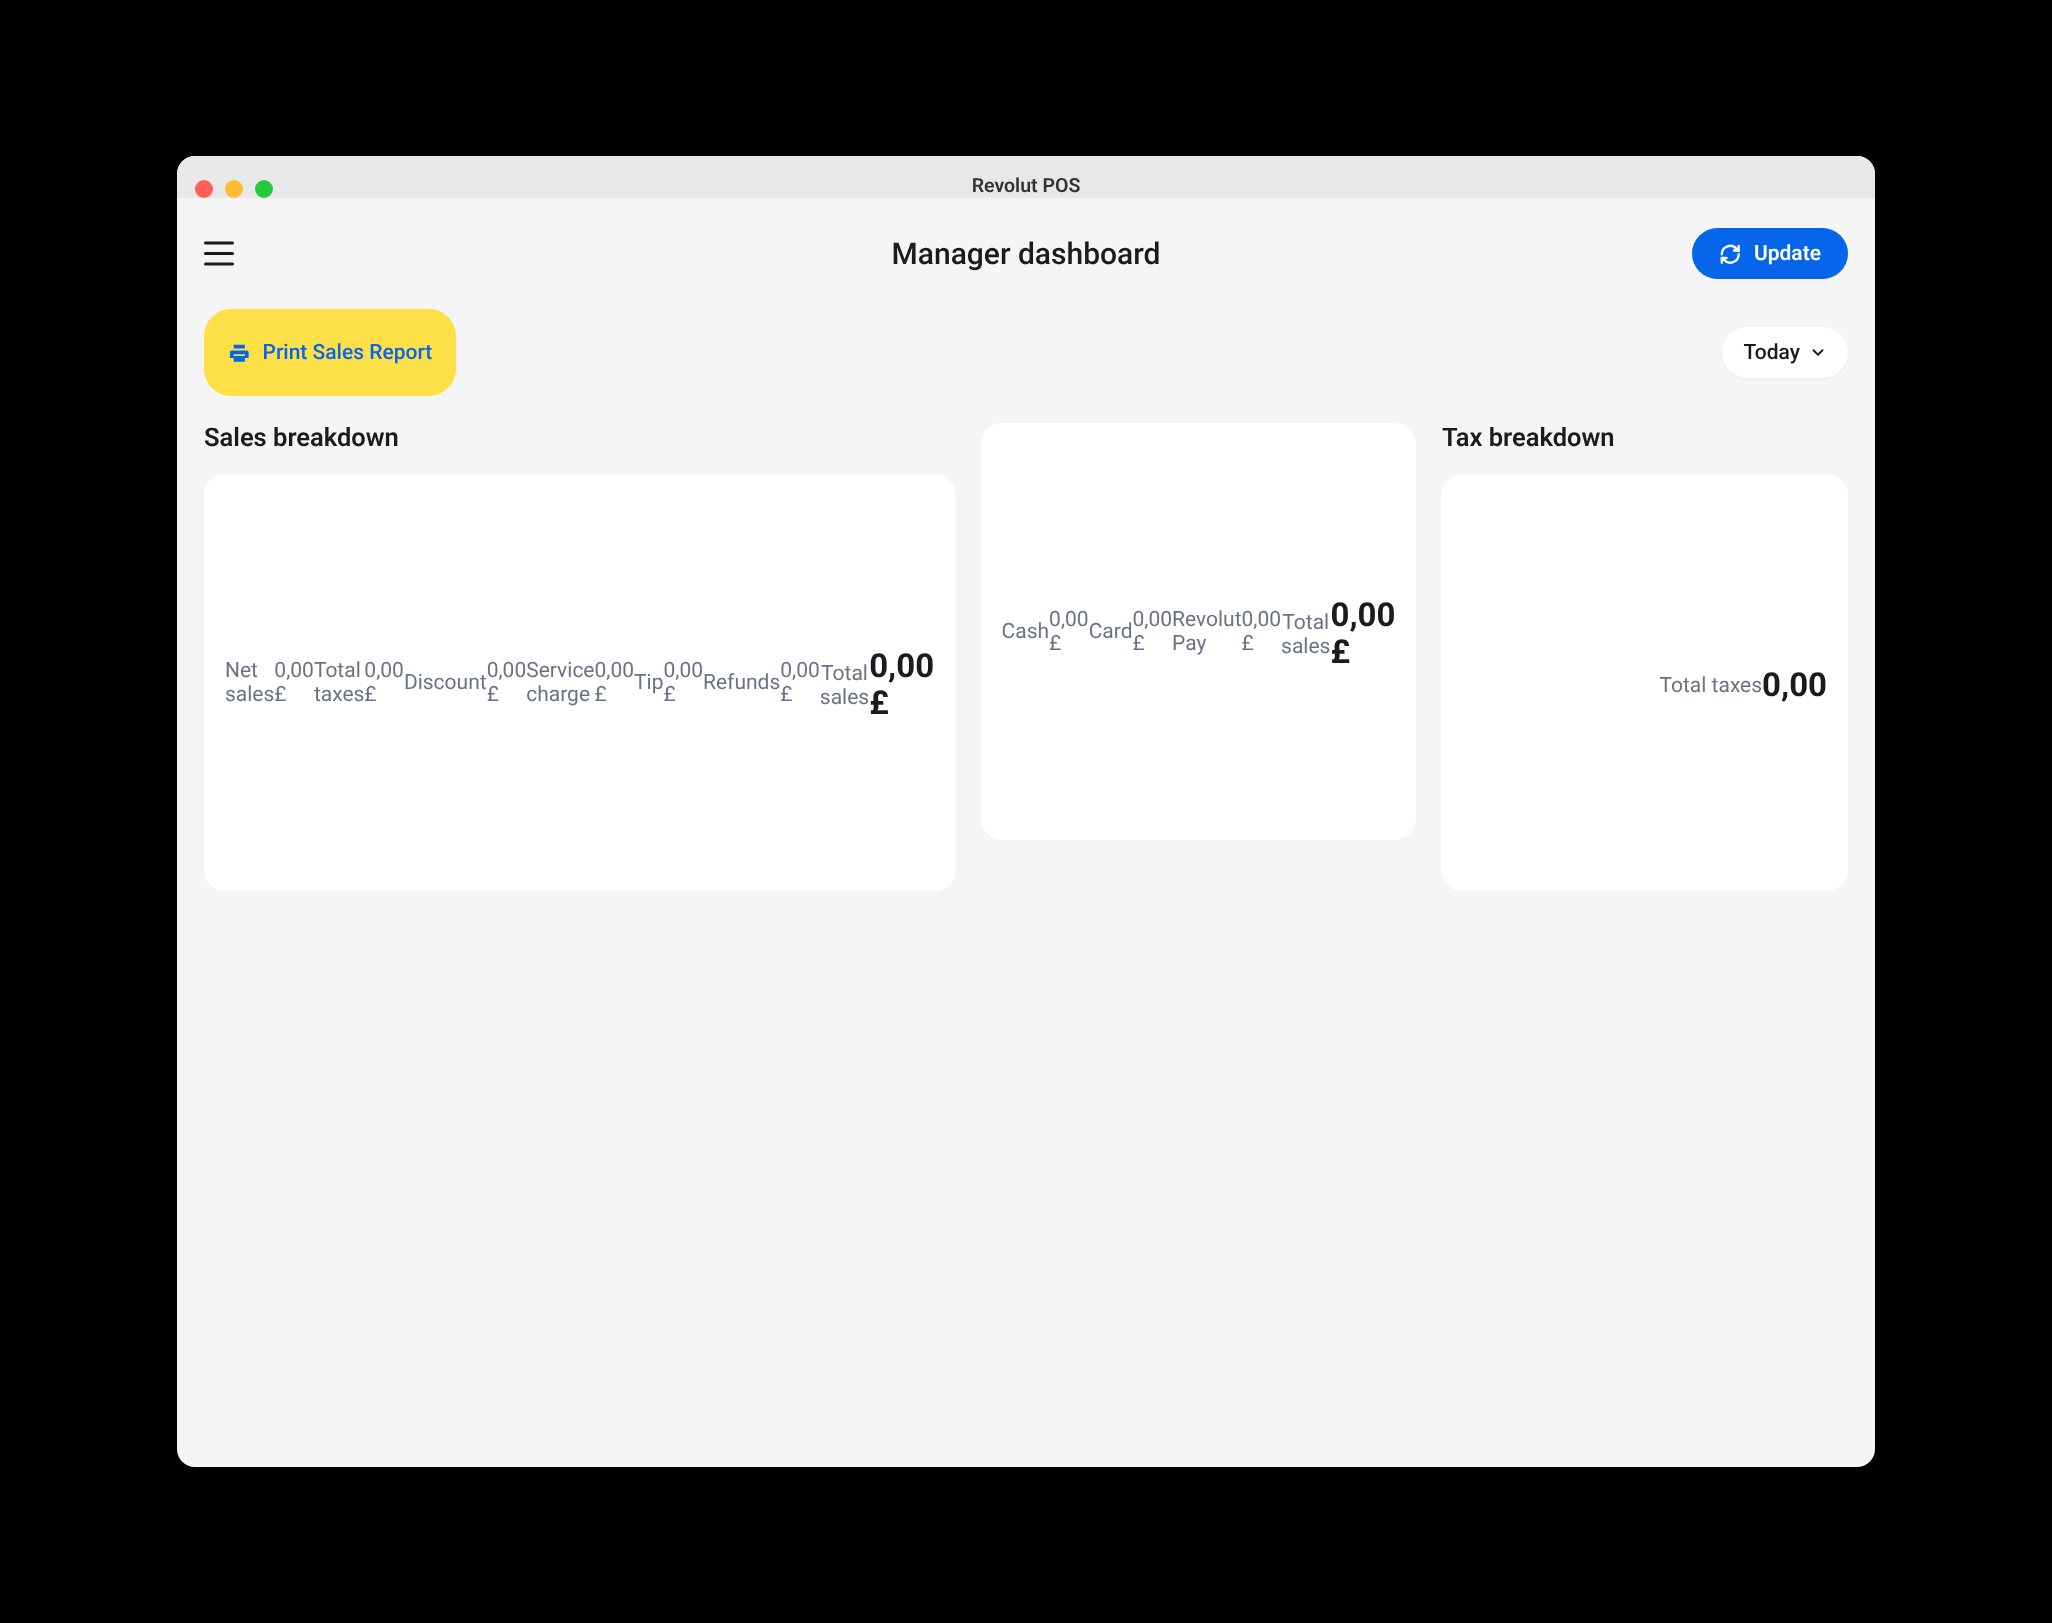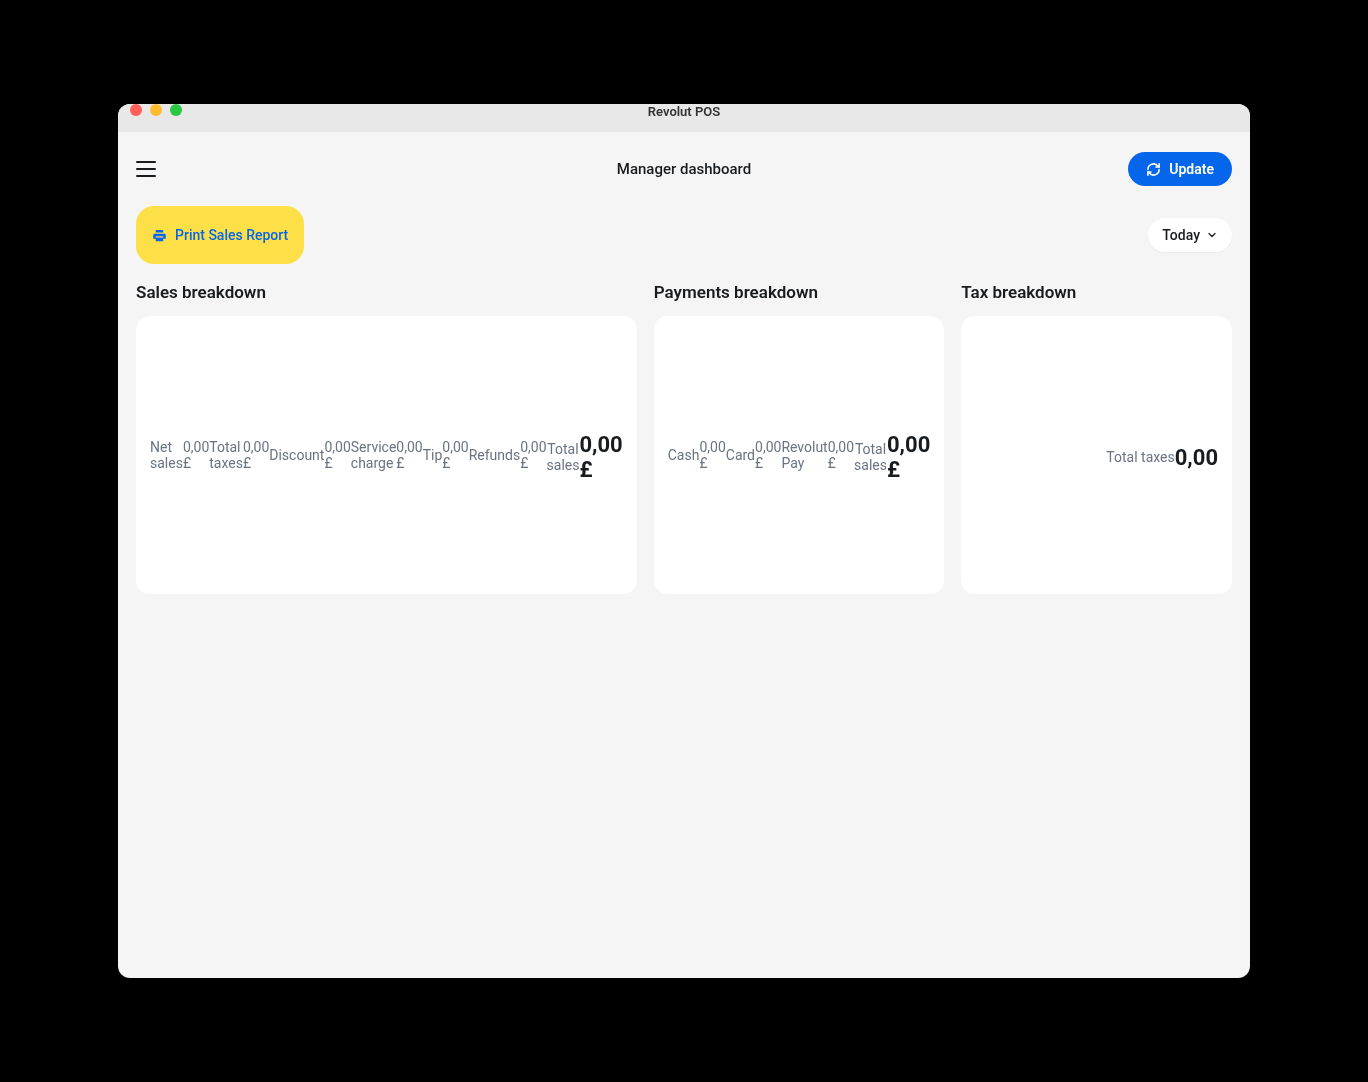--- a/index.html
+++ b/index.html
@@ -22,21 +22,21 @@
       background: #f5f5f5;
       border-radius: 12px;
       overflow: hidden;
       display: flex;
       flex-direction: column;
     }
     .titlebar {
       height: 28px;
       background: #e8e8e8;
       display: flex;
-      align-items: flex-start;
+      align-items: flex-end;
       padding: 0 12px;
       position: relative;
     }
     .traffic-lights {
       display: flex;
       gap: 8px;
     }
     .traffic-light {
       width: 12px;
       height: 12px;
@@ -76,21 +76,21 @@
     }
     .hamburger span {
       height: 2px;
       background: #191c1f;
       border-radius: 1px;
     }
     .page-title {
       position: absolute;
       left: 50%;
       transform: translateX(-50%);
-      font-size: 15px;
+      font-size: 20px;
       font-weight: 500;
       color: #191c1f;
     }
     .update-btn {
       background: #0666eb;
       color: #fff;
       border: none;
       border-radius: 18px;
       padding: 9px 18px;
       font-size: 14px;
@@ -299,21 +299,20 @@
           </div>
           <div class="card-spacer"></div>
           <div class="total-row">
             <span class="total-label">Total sales</span>
             <span class="total-value">0,00 £</span>
           </div>
         </div>
       </div>
 
       <div>
-        <div class="section-title">Payments breakdown</div>
         <div class="card">
           <div class="row">
             <span>Cash</span>
             <span class="value">0,00 £</span>
           </div>
           <div class="row">
             <span>Card</span>
             <span class="value">0,00 £</span>
           </div>
           <div class="row">

